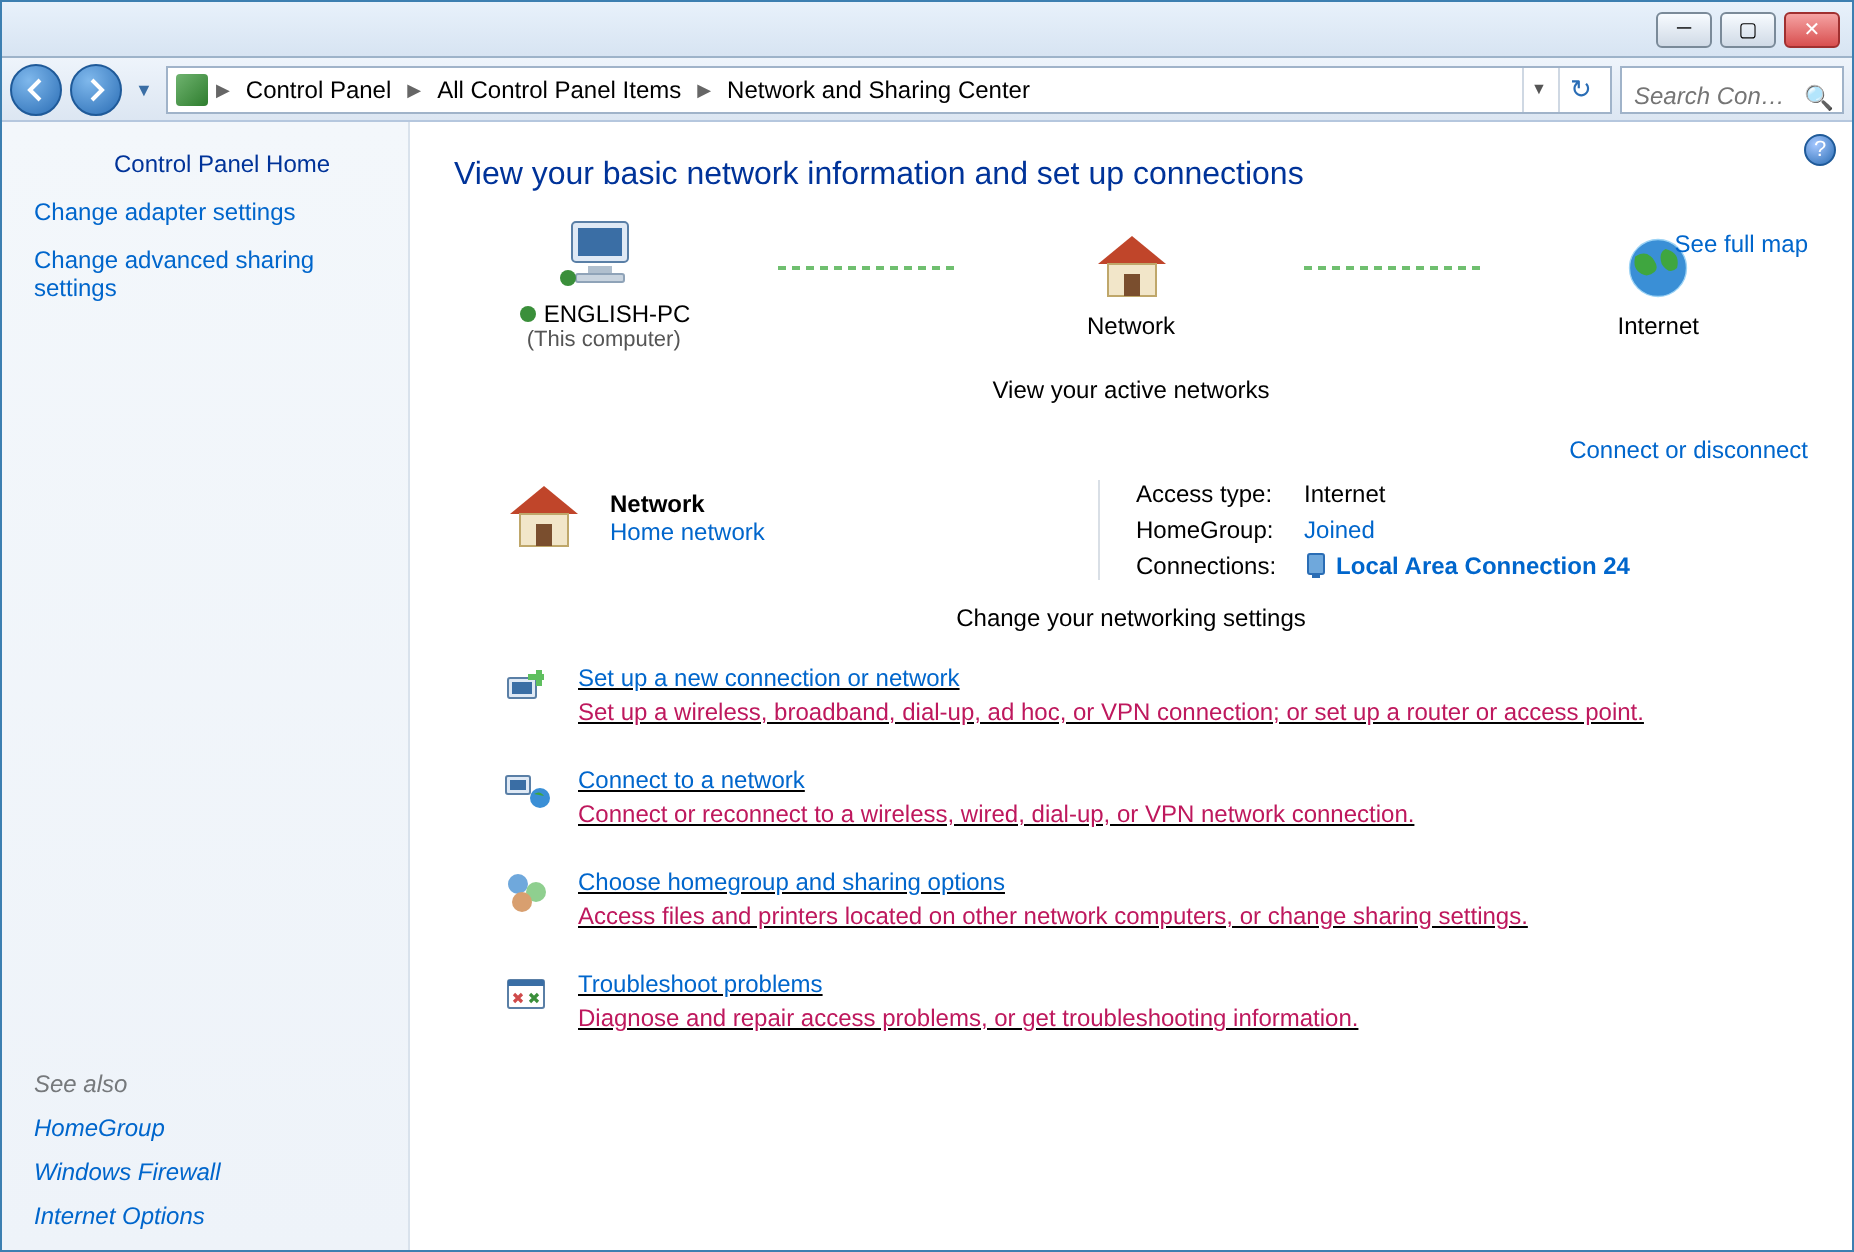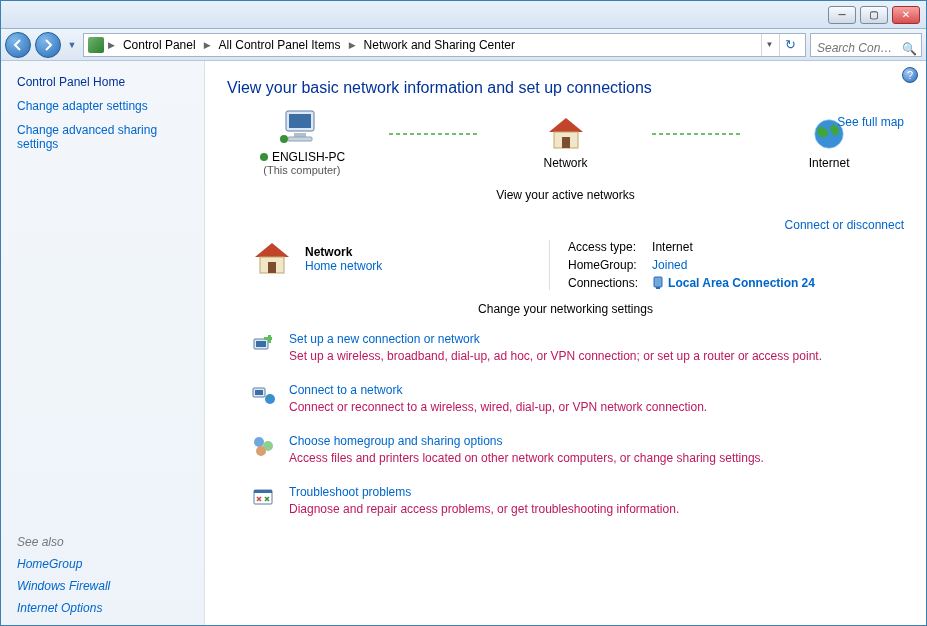--- a/index.html
+++ b/index.html
@@ -125,21 +125,21 @@
     width:204px;
     background: linear-gradient(to bottom,#f3f7fb 0,#eef3f9 100%);
     border-right:1px solid #d9e2ec;
     padding:14px 16px 10px 16px;
     display:flex;
     flex-direction:column;
     gap:10px;
     position:relative;
   }
   .sidebar a { color:#0066cc; text-decoration:none; cursor:pointer;}
-  .sidebar .heading { color:#003399; font-size:12px; }
+  .sidebar .heading { color:#003399; font-size:12px;margin-left:40px; }
   .see-also-block {
     position:absolute; bottom:10px; left:16px; right:16px;
     display:flex; flex-direction:column; gap:8px;font-style:italic;
   }
   .see-also-head { color:#76797c; }
   .main {
     flex:1;
     padding: 10px 22px 10px 22px;
     overflow:auto;
     position:relative;
@@ -192,21 +192,21 @@
   .net-left .type a { color:#0066cc; text-decoration:none;}
   .net-right {
     border-left:1px solid #d9dfe6; padding-left:18px;
     display:grid; grid-template-columns:auto auto; column-gap:14px; row-gap:4px;
     align-items:center;
     font-size:12px;
   }
   .net-right .k { color:#000;}
   .connect-dd { margin-left:auto; }
   .section-head.active { align-items:center;}
-  .settings-list { margin:6px 0 0 24px; display:flex; flex-direction:column; gap:20px;}
+  .settings-list { margin:6px 0 0 24px; display:flex; flex-direction:column; gap:20px;text-decoration:underline;}
   .setrow { display:flex; gap:12px; align-items:flex-start;}
   .setrow .icn { width:26px; height:26px; flex:none;}
   .setrow .txt a { color:#0066cc; text-decoration:none;}
   .setrow .desc { color:#be185d; margin-top:3px;}
   
   svg { display:block; }
   .conn-icon { display:inline-flex; align-items:flex-start; gap:4px;font-weight:bold;}
 </style>
 </head>
 <body>

